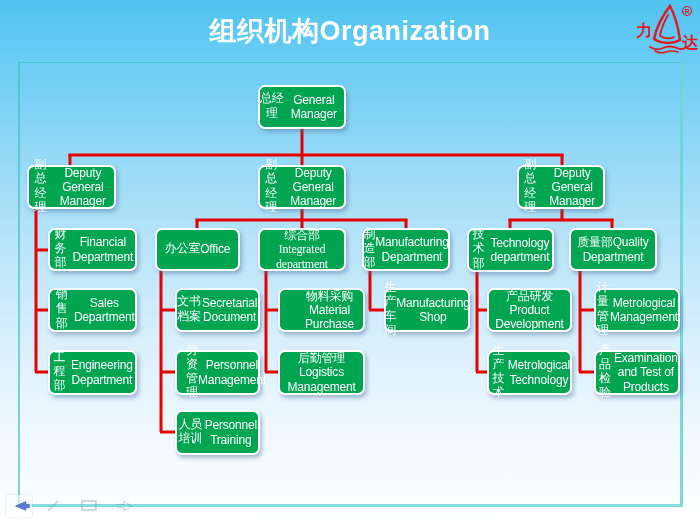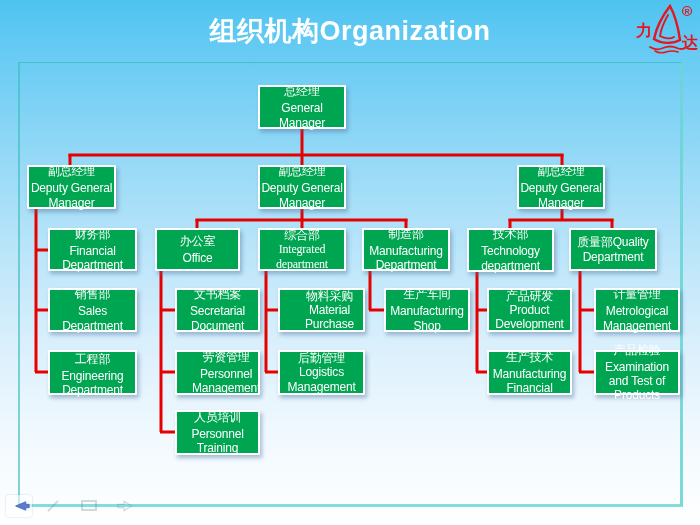--- a/index.html
+++ b/index.html
@@ -16,23 +16,23 @@
     border-bottom:3px solid rgba(125,220,220,.95);
     box-sizing:border-box;pointer-events:none;
   }
   .title{
     position:absolute;top:13px;left:0;width:100%;text-align:center;
     font-size:27px;font-weight:bold;color:#ffffff;letter-spacing:0.5px;
   }
   .logo{position:absolute;top:2px;right:2px;width:64px;height:56px;}
   .node{
     position:absolute;box-sizing:border-box;
-    background:#00a551;border:2px solid #ffffff;border-radius:1px;
+    background:#00a551;border:2px solid #ffffff;border-radius:7px;
     box-shadow:2px 3px 4px rgba(70,110,150,.45);
-    color:#ffffff;display:flex;flex-direction:column;
+    color:#ffffff;display:flex;flex-direction:row;
     align-items:center;justify-content:center;text-align:center;
     font-size:12px;line-height:1.17;letter-spacing:-0.2px;
   }
   .node .zh{margin-bottom:3px;}
   .node .txt{padding:0 1px;}
   #connectors{position:absolute;left:0;top:0;pointer-events:none;}
   #connectors line{stroke:#e60000;stroke-width:3;}
   .controls{position:absolute;left:6px;top:495px;display:flex;gap:9px;align-items:center;}
   .ctl{width:26px;height:22px;display:flex;align-items:center;justify-content:center;border-radius:3px;cursor:pointer;}
   .ctl.back{background:rgba(255,255,255,.55);box-shadow:0 0 2px rgba(120,140,170,.4);}
@@ -163,21 +163,21 @@
     </div>
     <div class="node" style="left: 175px; top: 350px; width: 85px; height: 45px; padding-left: 17px;">
       <div class="zh">劳资管理</div>
       <div class="en">Personnel Management</div>
     </div>
     <div class="node" style="left: 278px; top: 350px; width: 87px; height: 45px;">
       <div class="txt"><span>后勤管理</span><span>Logistics Management</span></div>
     </div>
     <div class="node" style="left: 487px; top: 350px; width: 85px; height: 45px;">
       <div class="zh">生产技术</div>
-      <div class="en">Manufacturing Financial</div>
+      <div class="en">Metrological Technology</div>
     </div>
     <div class="node" style="left: 594px; top: 350px; width: 86px; height: 45px;">
       <div class="zh">产品检验</div>
       <div class="en">Examination and Test of Products</div>
     </div>
     <div class="node" style="left: 175px; top: 410px; width: 85px; height: 45px;">
       <div class="zh">人员培训</div>
       <div class="en">Personnel Training</div>
     </div>
   </div>

